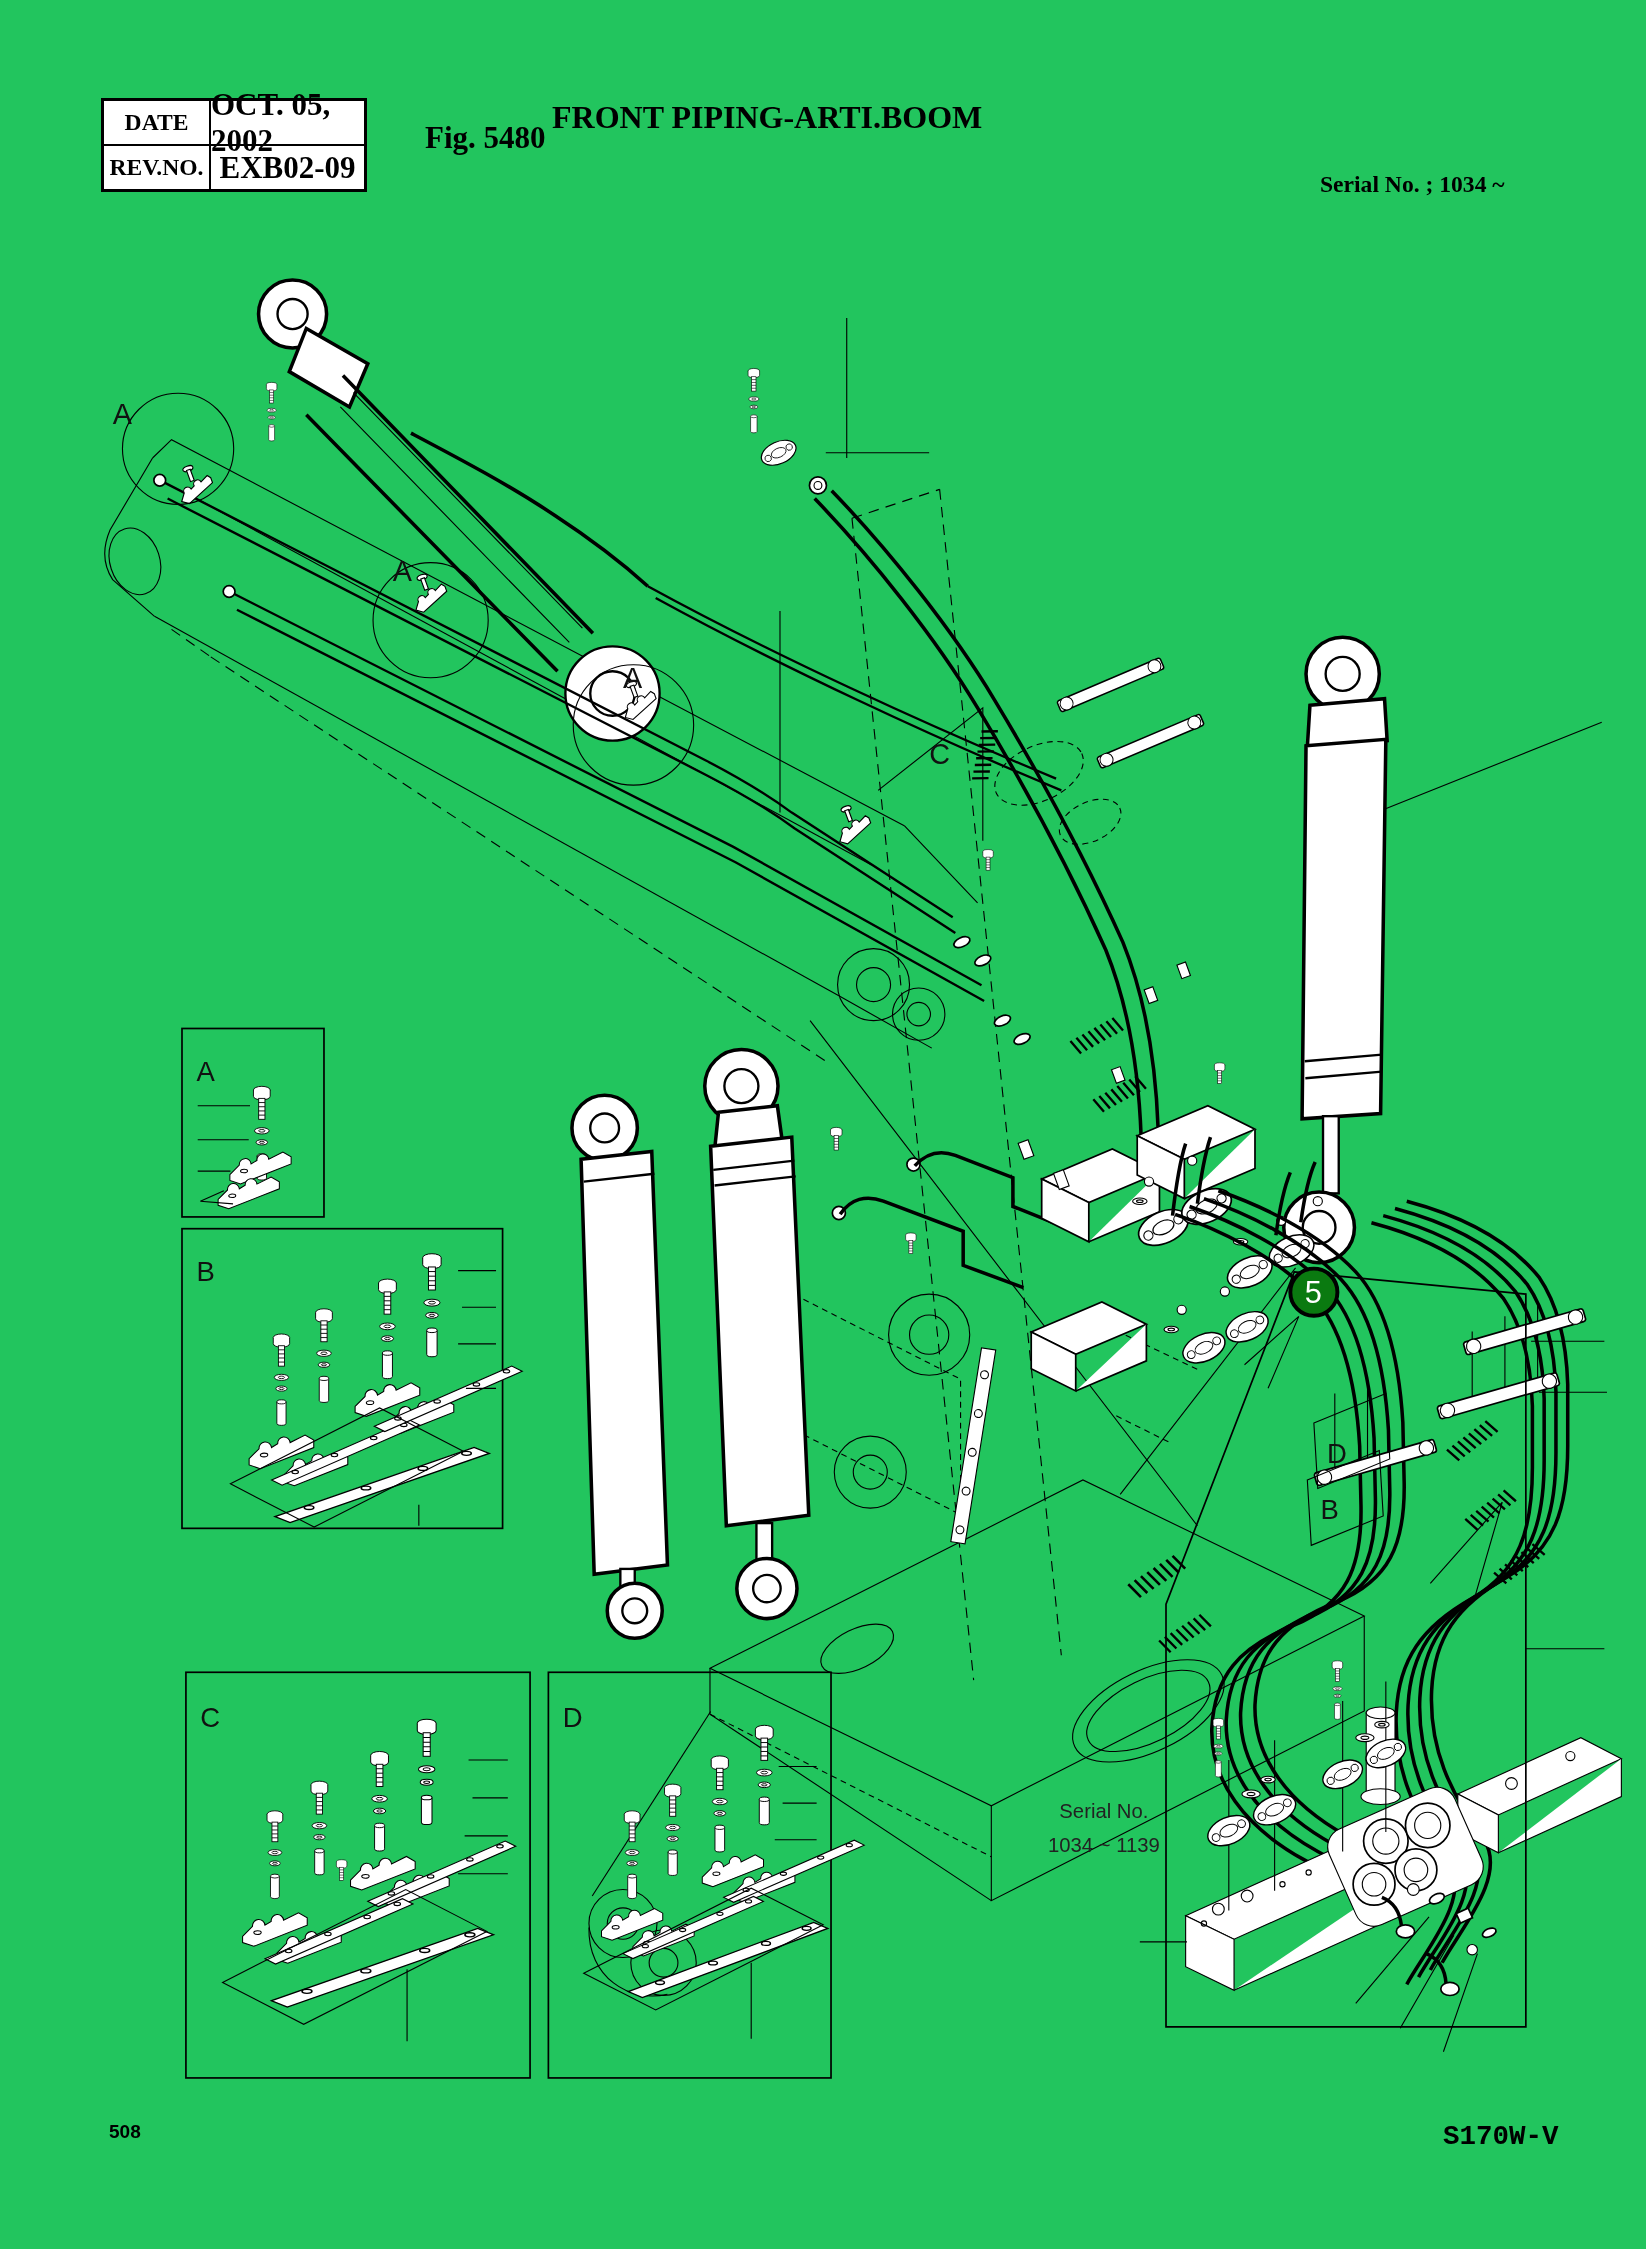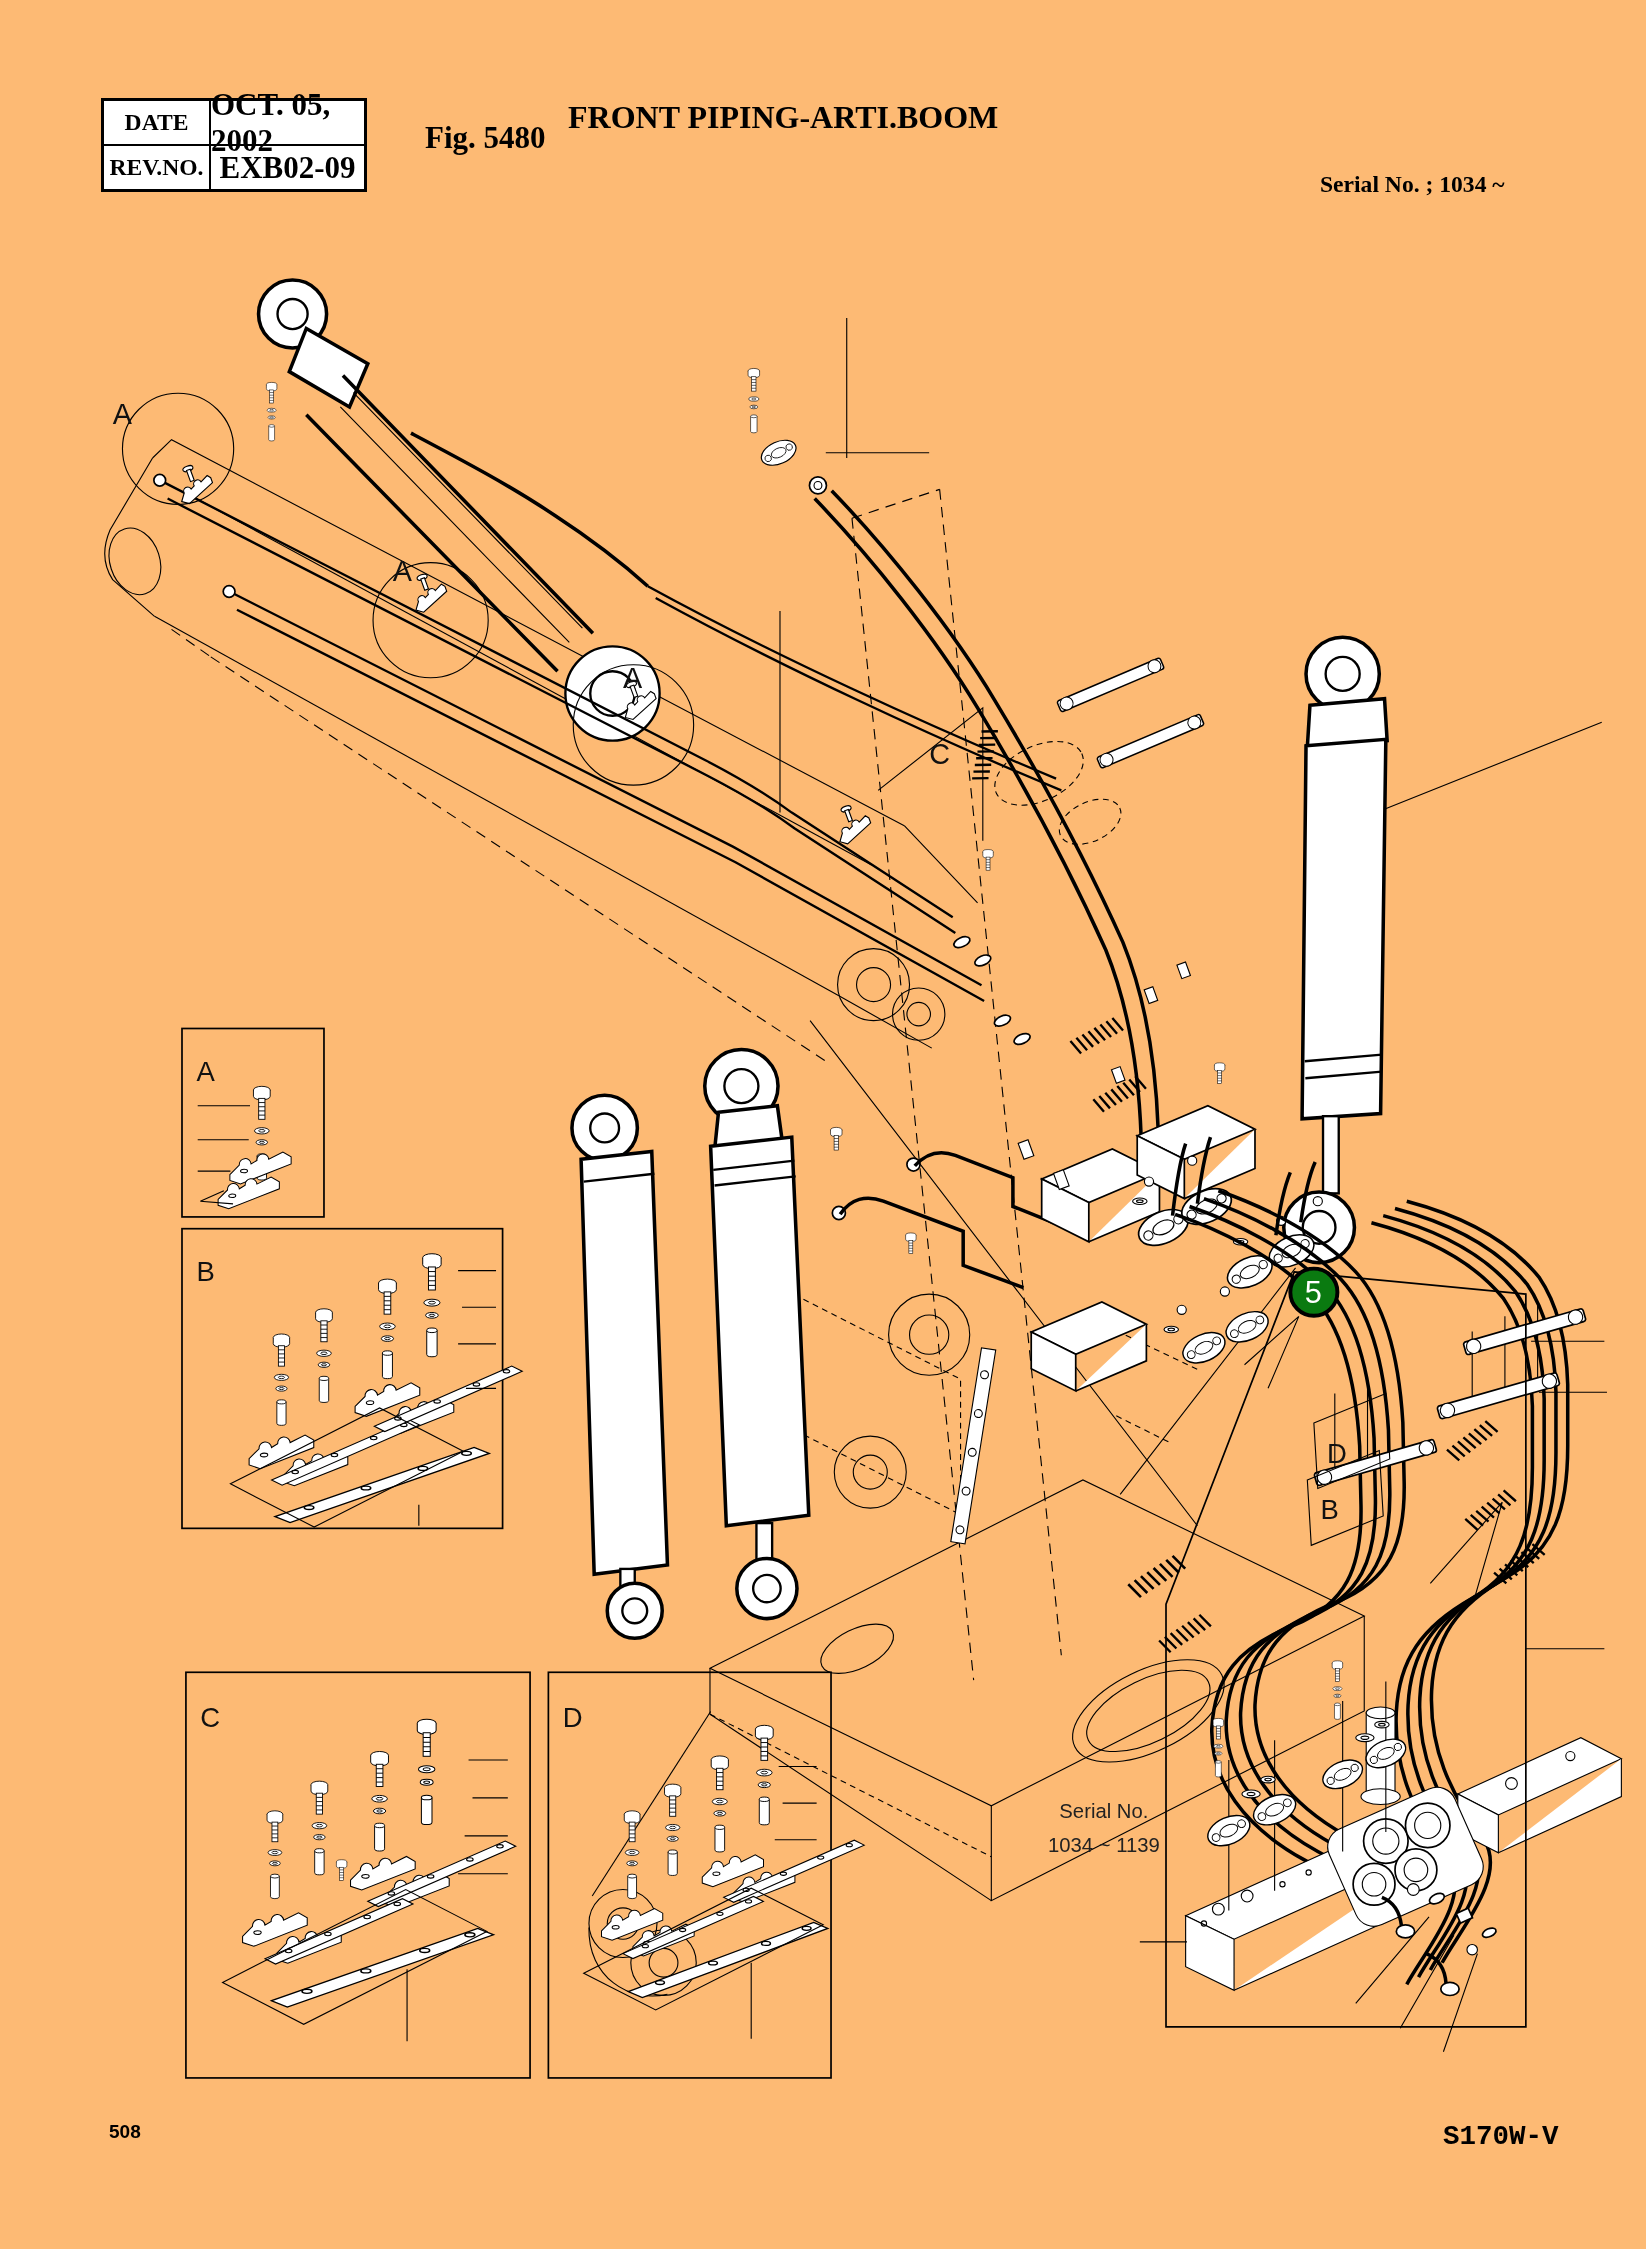--- a/index.html
+++ b/index.html
@@ -1,26 +1,26 @@
 <!DOCTYPE html>
 <html style="font-size:10.5px"><head>
 <meta charset="utf-8">
 <style>
   html,body{margin:0;padding:0;background:#888;}
-  .page{position:relative;width:1647px;height:2250px;background:#fdba74;overflow:hidden;
+  .page{position:relative;width:1647px;height:2250px;background:#22c55e;overflow:hidden;
         font-family:"Liberation Serif",serif;color:#000;}
   
   .htable{position:absolute;left:101px;top:98px;width:260px;border:3.9px solid #000;background:#fff;}
   .htable .row{display:flex;height:43px;align-items:center;}
   .htable .row+.row{border-top:2.6px solid #000;}
   .htable .lbl{width:105px;border-right:2.6px solid #000;height:100%;display:flex;align-items:center;justify-content:center;
                font-weight:bold;font-size:23.6px;}
   .htable .val{flex:1;display:flex;align-items:center;justify-content:center;font-weight:bold;font-size:31px;}
   .figlabel{position:absolute;left:425px;top:120px;font-weight:bold;font-size:31px;}
-  .titles{position:absolute;left:568px;top:97px;font-weight:bold;font-size:32px;line-height:41px;letter-spacing:0px;}
+  .titles{position:absolute;left:552px;top:97px;font-weight:bold;font-size:32px;line-height:41px;letter-spacing:0px;}
   .serialnote{position:absolute;left:1320px;top:171px;font-weight:bold;font-size:23.6px;}
   
   .pageno{position:absolute;left:109px;top:2121px;font-family:"Liberation Sans",sans-serif;font-weight:bold;font-size:19px;}
   .model{position:absolute;left:1443px;top:2121px;font-family:Liberation Mono, monospace;font-weight:bold;font-size:27.5px;}
   
   svg.draw{position:absolute;left:0;top:0;}
   .t1{fill:none;stroke:#000;stroke-width:1.7px;}
   .t2{fill:none;stroke:#000;stroke-width:2.6px;}
   .m {fill:none;stroke:#000;stroke-width:3.6px;}
   .k {fill:none;stroke:#000;stroke-width:5.4px;}

